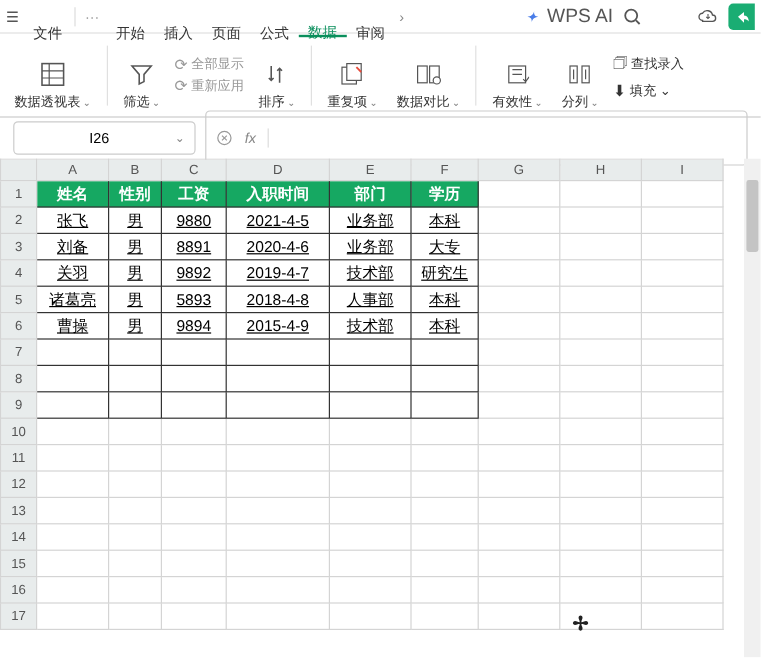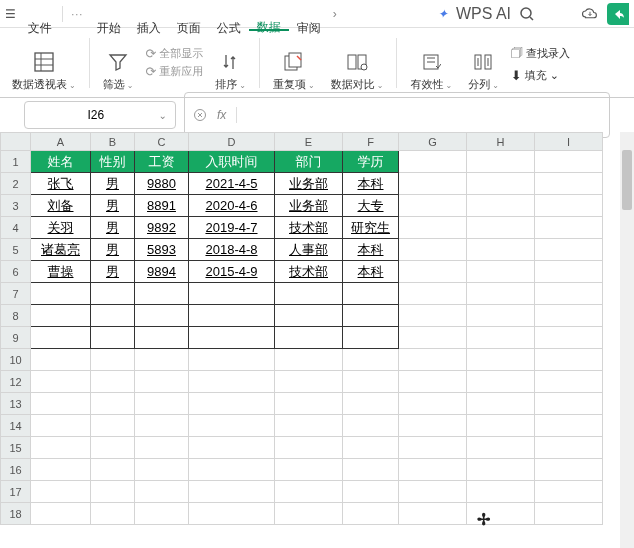--- a/index.html
+++ b/index.html
@@ -24,34 +24,34 @@
 .ribbon-btn { display: flex; flex-direction: column; align-items: center; justify-content: flex-end; padding: 2px 6px; cursor: pointer; min-width: 40px; height: 62px; }
 .ribbon-btn .icon { font-size: 20px; color: #555; margin-bottom: 2px; display: flex; align-items: center; justify-content: center; height: 26px; }
 .ribbon-btn .lbl { font-size: 11px; white-space: nowrap; }
 .ribbon-btn .arr { font-size: 8px; color: #888; margin-left: 2px; }
 .ribbon-sep { width: 1px; height: 50px; background: #e0e0e0; margin: 0 3px; }
 .ribbon-stack { display: flex; flex-direction: column; gap: 3px; justify-content: center; height: 62px; padding: 0 2px; }
 .ribbon-stack .row { display: flex; align-items: center; font-size: 11px; color: #999; gap: 3px; white-space: nowrap; }
 .ribbon-stack .row .ic { font-size: 13px; }
 .ribbon-stack .row.active { color: #333; }
 
-.name-row { height: 34px; display: flex; align-items: center; padding: 4px 24px; gap: 8px; }
+.name-row { height: 34px; display: flex; align-items: center; padding: 4px 11px; gap: 8px; }
 .name-box { width: 152px; height: 28px; border: 1px solid #ccc; border-radius: 4px; display: flex; align-items: center; padding: 0 8px; font-size: 12px; position: relative; }
 .name-box .txt { flex: 1; text-align: center; }
 .name-box .dd { color: #888; font-size: 10px; }
 .fx-box { flex: 1; height: 46px; border: 1px solid #ccc; border-radius: 4px; display: flex; align-items: center; padding: 0 8px; font-size: 12px; gap: 10px; color: #888; }
 .fx-box .fx { font-style: italic; }
 
 .sheet { position: relative; overflow: hidden; height: 416px; }
 .grid { border-collapse: collapse; font-size: 13px; }
 .grid td, .grid th { border: 1px solid #d4d4d4; text-align: center; padding: 0; height: 22px; background: #fff; }
 .grid .colhdr { background: #e8ecec; color: #555; font-weight: normal; font-size: 11px; height: 18px; }
 .grid .rowhdr { background: #e8ecec; color: #555; font-weight: normal; font-size: 11px; width: 30px; }
 .grid .corner { background: #e8ecec; width: 30px; height: 18px; }
-.grid .dhdr { background: #16a862; color: #fff; font-weight: 400; border: 1px solid #333; }
+.grid .dhdr { background: #16a862; color: #fff; font-weight: 700; border: 1px solid #333; }
 .grid .dcell { border: 1px solid #333; text-decoration: underline; }
 .grid .blankcell { border: 1px solid #333; }
 .col-A { width: 60px; } .col-B { width: 44px; } .col-C { width: 54px; }
 .col-D { width: 86px; } .col-E { width: 68px; } .col-F { width: 56px; }
 .col-G { width: 68px; } .col-H { width: 68px; } .col-I { width: 68px; }
 
 .scrollbar { position: absolute; right: 0; top: 0; width: 14px; height: 100%; background: #f0f0f0; }
 .scroll-thumb { position: absolute; top: 18px; left: 2px; width: 10px; height: 60px; background: #c4c4c4; border-radius: 2px; }
 
 .cursor-plus { position: absolute; font-size: 16px; color: #222; font-weight: bold; pointer-events: none; left: 477px; top: 510px; }
@@ -342,20 +342,32 @@
           <td></td>
           <td></td>
           <td></td>
           <td></td>
           <td></td>
           <td></td>
           <td></td>
           <td></td>
         </tr>
         <tr>
+          <td class="rowhdr">11</td>
+          <td></td>
+          <td></td>
+          <td></td>
+          <td></td>
+          <td></td>
+          <td></td>
+          <td></td>
+          <td></td>
+          <td></td>
+        </tr>
+        <tr>
           <td class="rowhdr">12</td>
           <td></td>
           <td></td>
           <td></td>
           <td></td>
           <td></td>
           <td></td>
           <td></td>
           <td></td>
           <td></td>
@@ -403,32 +415,20 @@
           <td></td>
           <td></td>
           <td></td>
           <td></td>
           <td></td>
           <td></td>
           <td></td>
         </tr>
         <tr>
           <td class="rowhdr">17</td>
-          <td></td>
-          <td></td>
-          <td></td>
-          <td></td>
-          <td></td>
-          <td></td>
-          <td></td>
-          <td></td>
-          <td></td>
-        </tr>
-        <tr>
-          <td class="rowhdr">18</td>
           <td></td>
           <td></td>
           <td></td>
           <td></td>
           <td></td>
           <td></td>
           <td></td>
           <td></td>
           <td></td>
         </tr>

